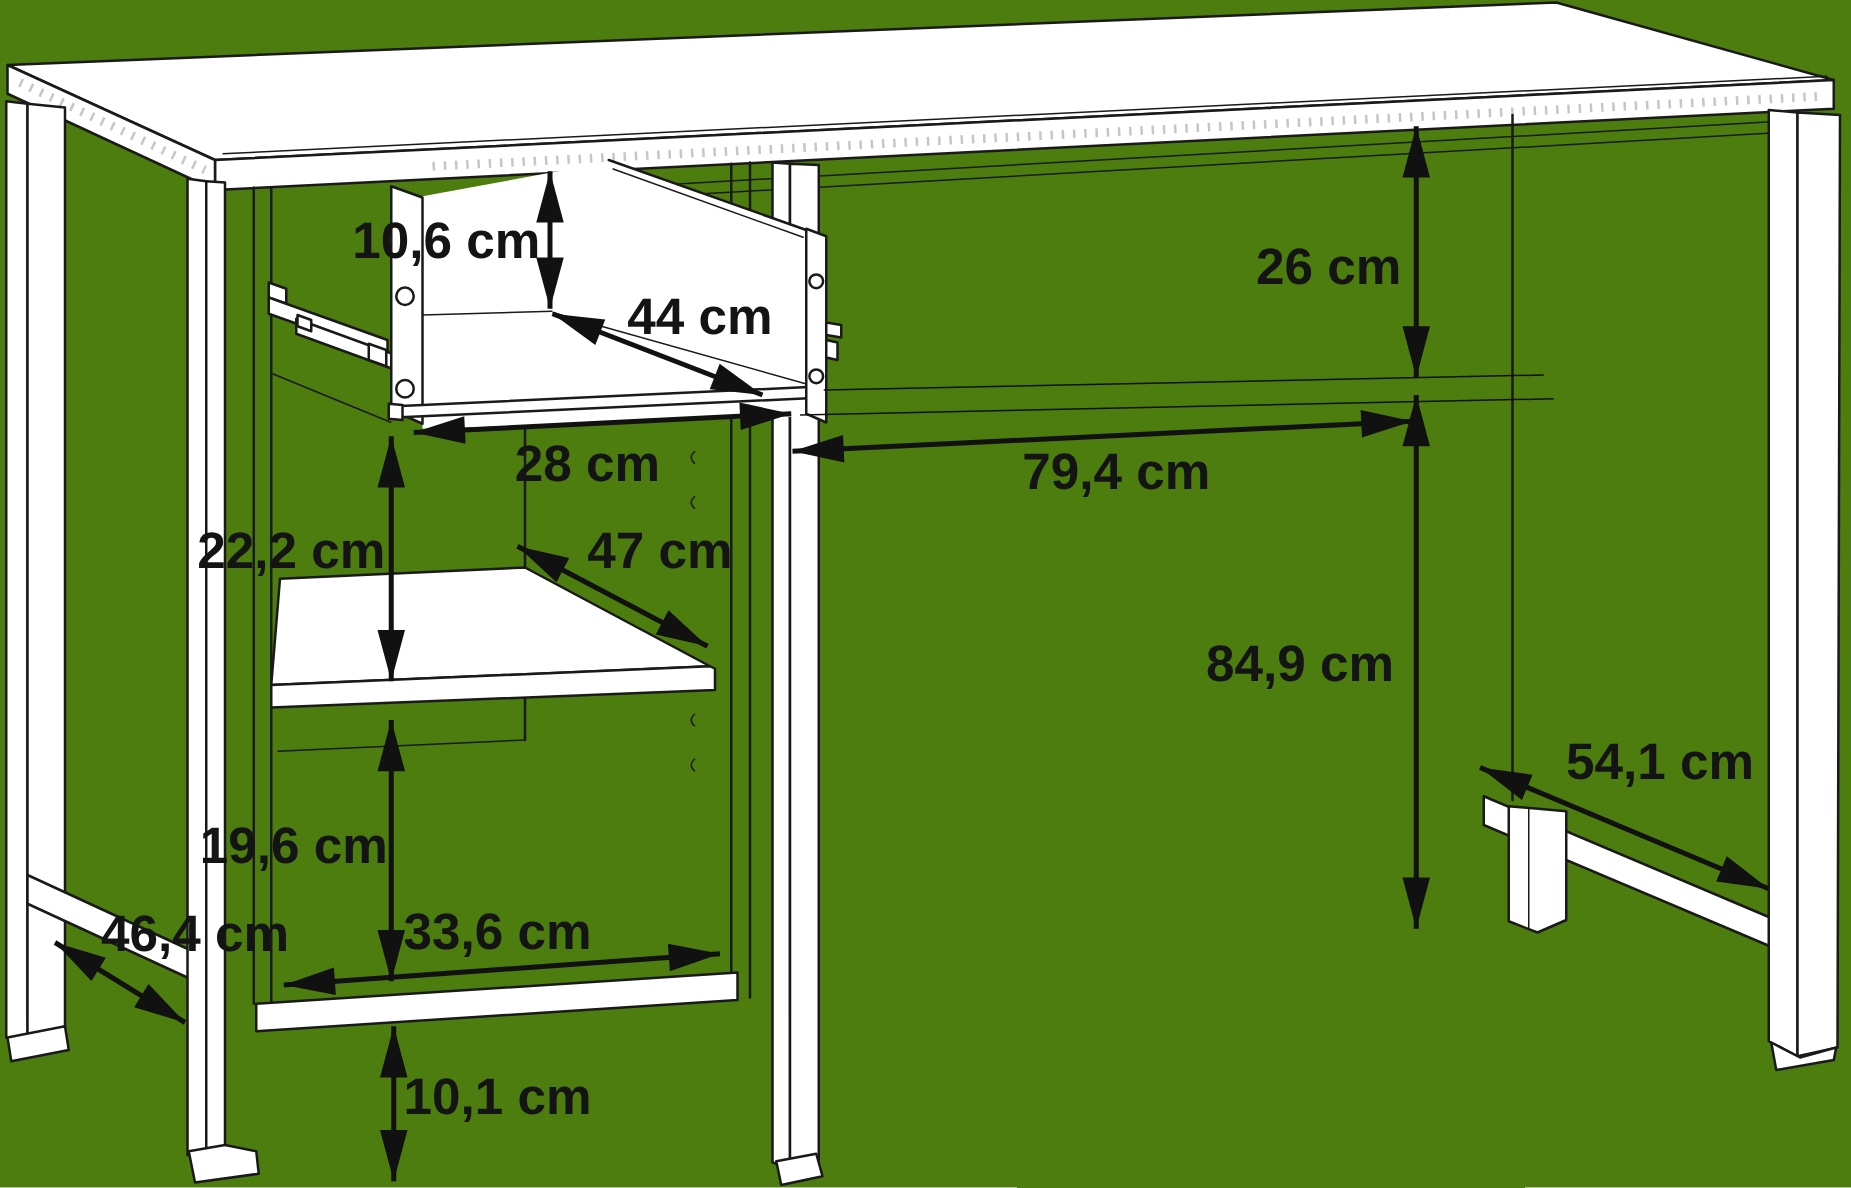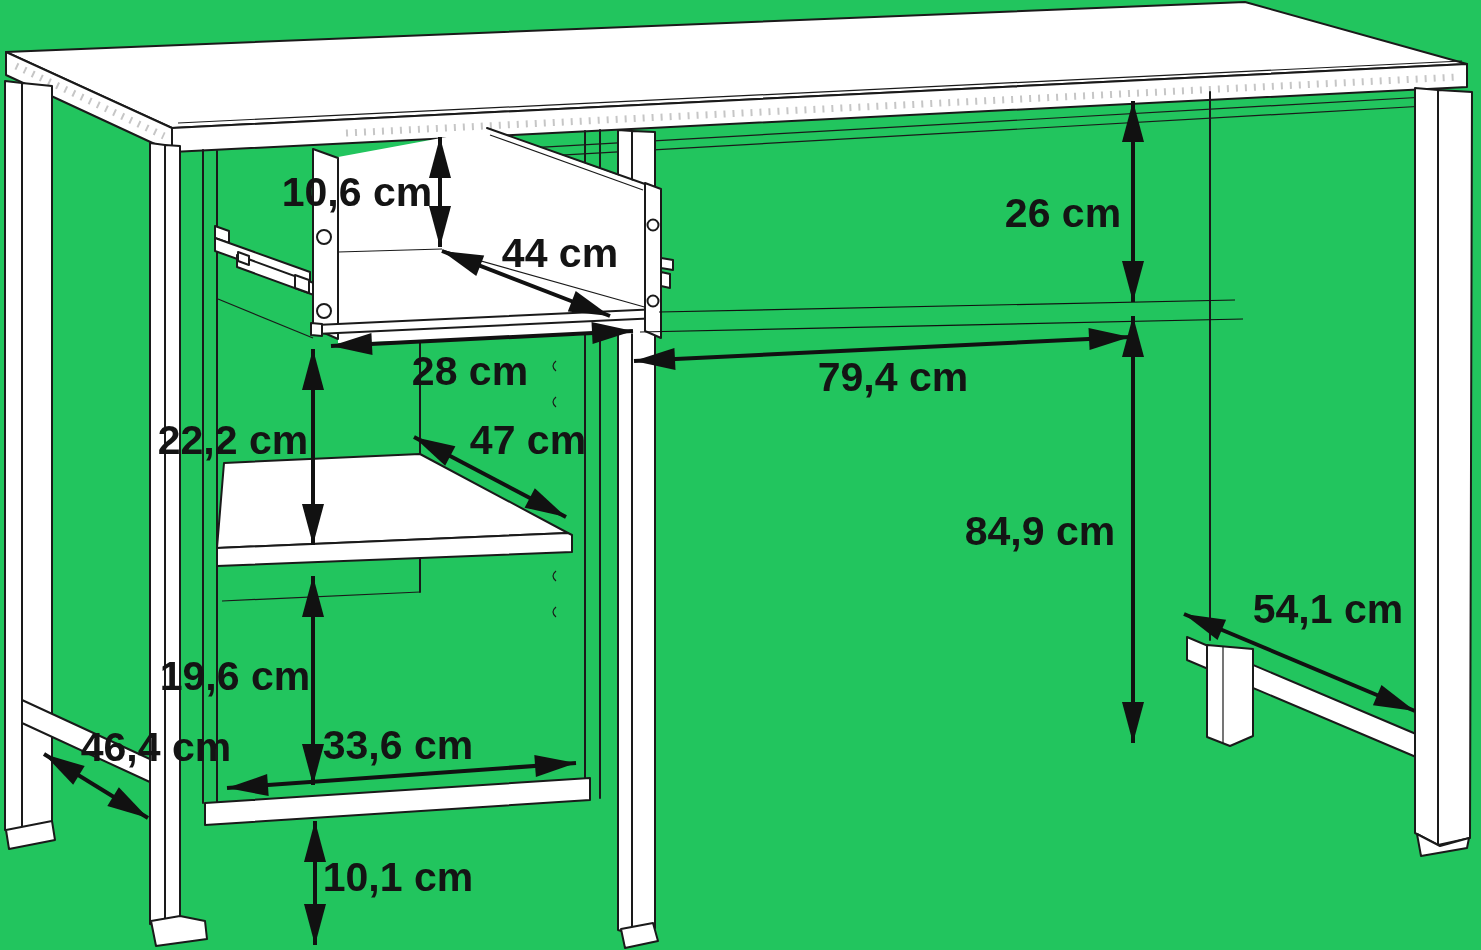--- a/index.html
+++ b/index.html
@@ -1,16 +1,16 @@
 <!DOCTYPE html>
 <html><head>
 <meta charset="utf-8">
 <style>
   html,body{margin:0;padding:0;background:#ffffff;}
-  .stage{position:relative;width:1481px;height:950px;background:#22c55e;overflow:hidden;}
+  .stage{position:relative;width:1481px;height:950px;background:#4d7c0f;overflow:hidden;}
   svg{display:block}
   .o{fill:#ffffff;stroke:#1a1a1a;stroke-width:2;stroke-linejoin:round;}
   .l{fill:none;stroke:#1a1a1a;stroke-width:2;stroke-linecap:round;stroke-linejoin:round;}
   .t{fill:none;stroke:#1a1a1a;stroke-width:1.2;}
   .hatch{fill:none;stroke:#c6c6c6;stroke-width:7;stroke-dasharray:2 7;}
   .dim{fill:none;stroke:#111111;stroke-width:4;}
   .dimthin{fill:none;stroke:#111111;stroke-width:1.2;}
   .lbl{font-family:"Liberation Sans",sans-serif;font-size:41px;font-weight:600;fill:#141414;}
 </style>
 </head>

